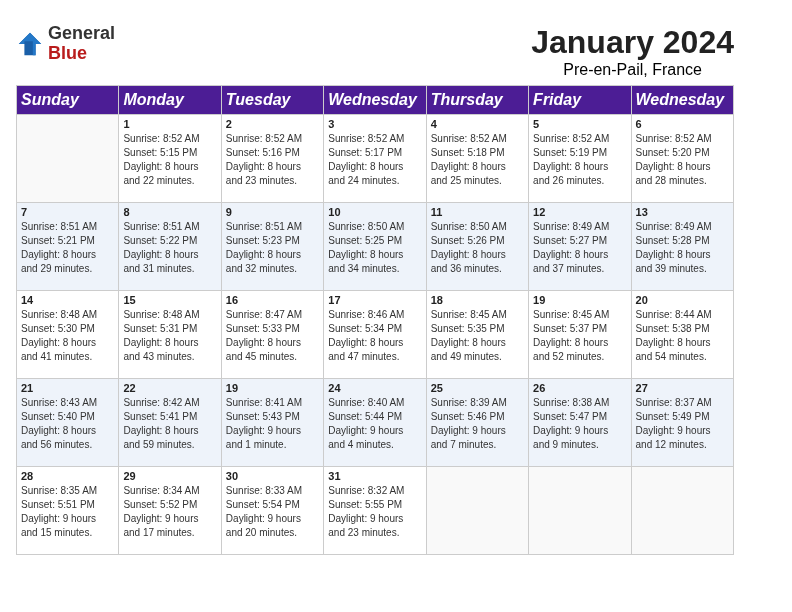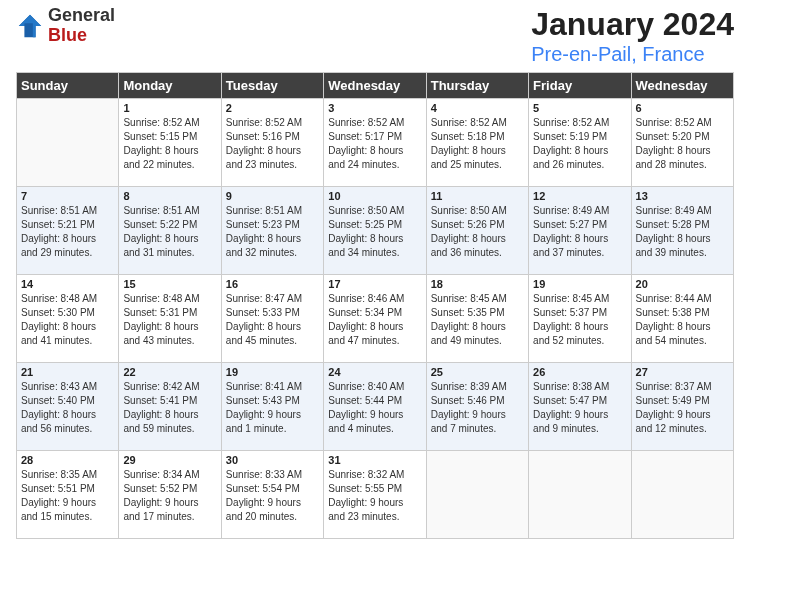--- a/index.html
+++ b/index.html
@@ -6,21 +6,21 @@
     body {
       font-family: Arial, sans-serif;
       background: #fff;
       width: 792px;
       height: 612px;
       overflow: hidden;
     }
     .page {
       width: 750px;
       height: 612px;
-      padding: 6px 16px 10px 16px;
+      padding: 24px 16px 10px 16px;
       background: #fff;
     }
     .header {
       display: flex;
       justify-content: space-between;
       align-items: flex-start;
       margin-bottom: 6px;
     }
     .logo {
       display: flex;
@@ -34,44 +34,45 @@
       line-height: 1.1;
     }
     .logo-general { color: #333; }
     .logo-blue { color: #b91c1c; }
     .logo-icon {
       width: 28px;
       height: 28px;
       margin-right: 4px;
     }
     .title-block {
-      text-align: left;
+      text-align: center;
     }
     .month-title {
       font-size: 32px;
       font-weight: bold;
       color: #222;
     }
     .location {
-      font-size: 20px;
-      color: #3b82f6;
+      font-size: 16px;
+      color: #000000;
     }
     .calendar {
       width: 100%;
       border-collapse: collapse;
       table-layout: fixed;
     }
     .calendar thead th {
-      background: #404040;
+      background: #4c1d95;
       color: #fff;
-      font-size: 13px;
+      font-size: 16px;
       font-weight: bold;
       padding: 5px 4px;
       text-align: left;
       border: 1px solid #ccc;
+      font-style: italic;
     }
     .calendar tbody td {
       border: 1px solid #ccc;
       vertical-align: top;
       padding: 3px 4px;
       font-size: 9.5px;
       color: #333;
       height: 88px;
       width: calc(100%/7);
     }

